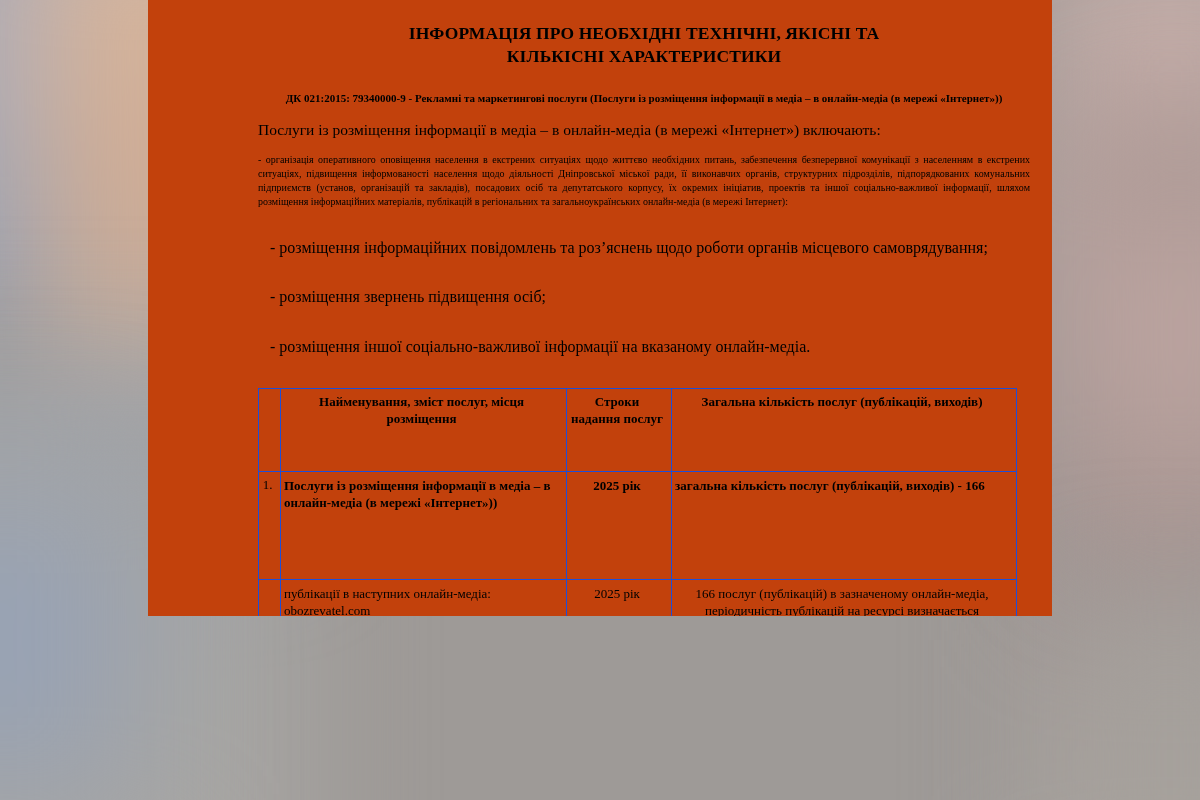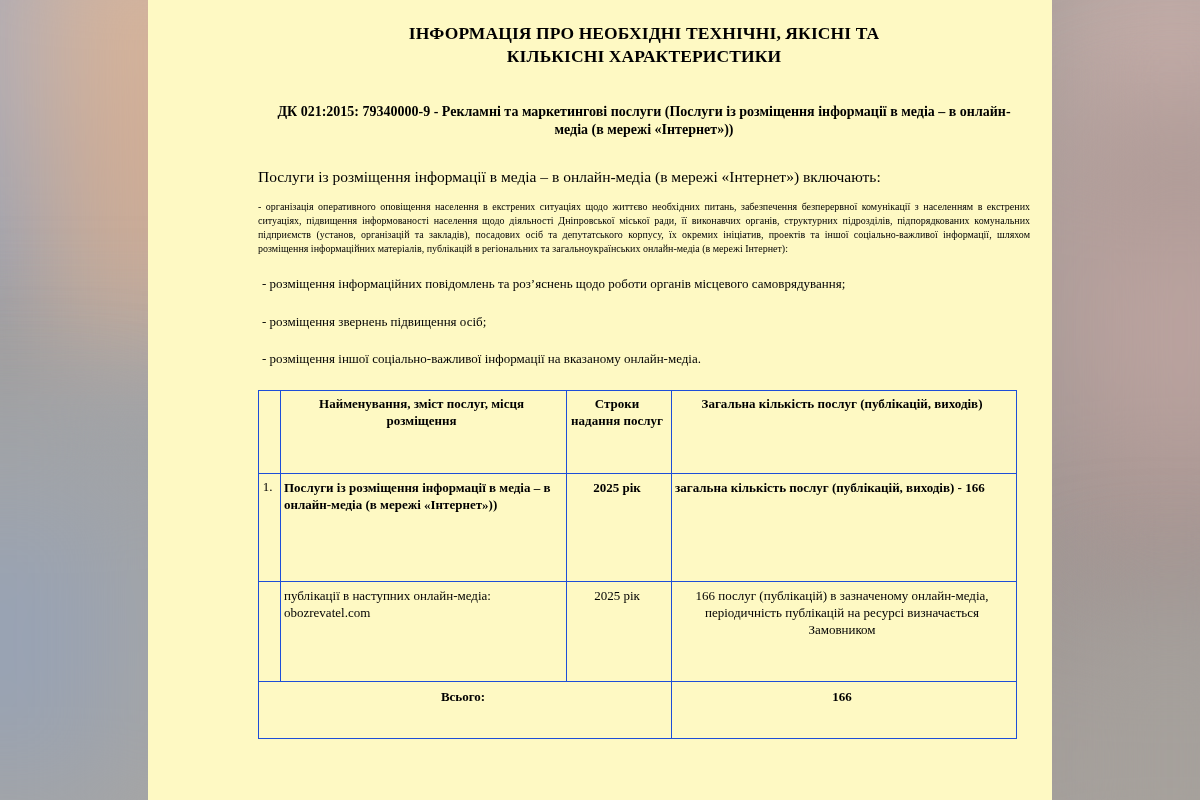--- a/index.html
+++ b/index.html
@@ -61,22 +61,22 @@
     width: 220px; height: 320px;
     background: linear-gradient(180deg, #a49f9b 0%, #a7a29c 100%);
   }
 
   
   #page {
     position: absolute;
     left: 148px;
     top: 0;
     width: 904px;
-    height: 800px;
-    background: #fef9c3;
+    height: 616px;
+    background: #c2410c;
     z-index: 1;
     overflow: hidden;
   }
   #page-inner {
     position: absolute;
     left: 110px;
     top: 0;
     width: 772px;
   }
 
@@ -84,23 +84,23 @@
     margin: 0;
     padding-top: 22px;
     font-size: 17.5px;
     font-weight: bold;
     line-height: 1.33;
     text-align: center;
     color: #000;
     letter-spacing: 0.1px;
   }
   .cpv-heading {
-    margin: 12px;
+    margin: 0;
     padding-top: 22px;
-    font-size: 14px;
+    font-size: 11px;
     font-weight: bold;
     line-height: 1.35;
     text-align: center;
     color: #000;
     padding-left: 6px;
     padding-right: 6px;
   }
   .lead {
     margin: 0;
     padding-top: 15px;
@@ -112,23 +112,23 @@
   .para {
     margin: 0;
     padding-top: 13px;
     font-size: 10px;
     line-height: 1.42;
     text-align: justify;
     text-justify: inter-word;
     color: #000;
   }
   .bullet {
-    margin: 4px;
+    margin: 12px;
     padding-top: 15px;
-    font-size: 13px;
+    font-size: 16px;
     line-height: 1.42;
     text-align: justify;
     color: #000;
   }
   .bullet.tight {
     text-align: left;
   }
 
   
   .tbl-wrap {

